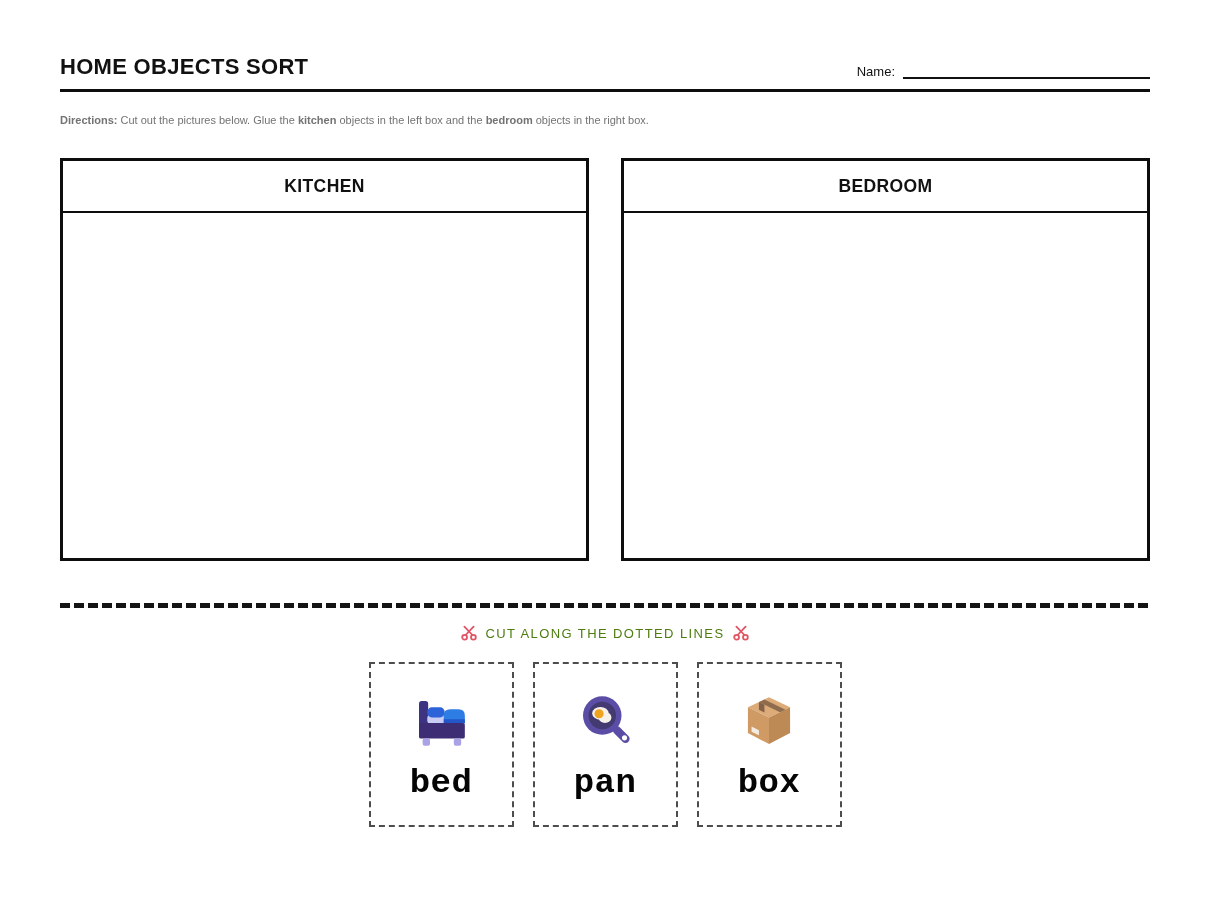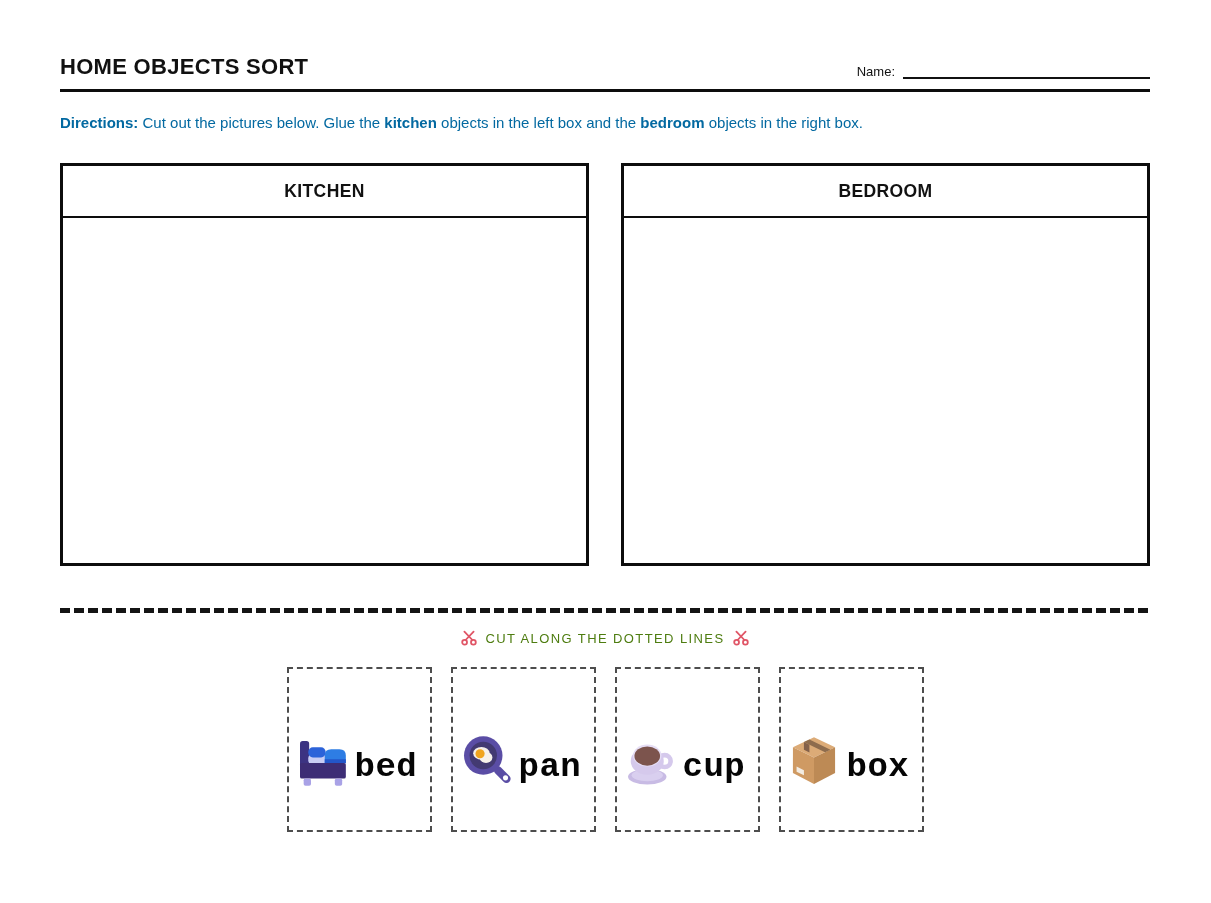--- a/index.html
+++ b/index.html
@@ -15,21 +15,21 @@
 
   
   .header-row { display: flex; justify-content: space-between; align-items: flex-end; }
   .title { font-size: 22px; font-weight: bold; letter-spacing: 0.3px; }
   .name-area { display: flex; align-items: flex-end; font-size: 13px; padding-bottom: 1px; }
   .name-label { margin-right: 8px; }
   .name-line { display: inline-block; width: 247px; border-bottom: 2px solid #111; height: 20px; }
   .header-rule { border: none; border-top: 3px solid #0d0d0d; margin-top: 9px; }
 
   
-  .directions { margin-top: 22px; font-size: 15px; color: #0369a1; }
+  .directions { margin-top: 22px; font-size: 11px; color: #737373; }
   .directions .b { font-weight: bold; }
 
   
   .boxes-row { display: flex; gap: 32px; margin-top: 32px; }
   .sort-box { flex: 1; height: 403px; border: 3px solid #0d0d0d; background: #fff; }
   .sort-box-header {
     height: 52px; border-bottom: 2px solid #0d0d0d;
     display: flex; align-items: center; justify-content: center;
     font-size: 17.5px; font-weight: bold; letter-spacing: 0.4px;
   }
@@ -45,21 +45,21 @@
     font-size: 13px; letter-spacing: 1.4px; color: #4d7c0f;
     display: flex; align-items: center; justify-content: center; gap: 9px;
   }
   .scissors { width: 16px; height: 16px; display: inline-block; }
 
   
   .cards-row { display: flex; justify-content: center; gap: 19px; margin-top: 21px; }
   .cut-card {
     width: 145px; height: 165px;
     border: 2px dashed #4d4d4d; background: #fff;
-    display: flex; align-items: center;
+    display: flex; flex-direction: column; align-items: center;
     padding-top: 25px;
   }
   .card-icon { width: 66px; height: 66px; }
   .card-label {
     margin-top: 9px;
     font-family: "Liberation Mono", "DejaVu Sans Mono", monospace;
     font-weight: bold; font-size: 34px; color: #050505; letter-spacing: 0.5px;
   }
 </style>
 </head>
@@ -138,31 +138,20 @@
         <circle cx="33" cy="29" r="21" fill="#5a4da5"></circle>
         <circle cx="33" cy="29" r="15" fill="#433a72"></circle>
         <ellipse cx="31" cy="26.5" rx="9" ry="7" fill="#f6f1ea"></ellipse>
         <ellipse cx="36" cy="31" rx="7" ry="6" fill="#f6f1ea"></ellipse>
         <circle cx="29.5" cy="27" r="5" fill="#f0a41e"></circle>
       </svg>
       <div class="card-label">pan</div>
     </div>
 
 
-    <div class="cut-card">
-      <svg class="card-icon" viewBox="0 0 72 72">
-        <ellipse cx="33" cy="52" rx="21" ry="8.5" fill="#c8bbe4"></ellipse>
-        <ellipse cx="33" cy="50.5" rx="17" ry="6.5" fill="#d9cfef"></ellipse>
-        <circle cx="52" cy="35" r="6.5" fill="none" stroke="#d5c9ec" stroke-width="5"></circle>
-        <ellipse cx="33" cy="35" rx="18" ry="15" fill="#d5c9ec"></ellipse>
-        <ellipse cx="33" cy="29" rx="15.5" ry="12" fill="#e6def5"></ellipse>
-        <ellipse cx="33" cy="29.5" rx="14" ry="10.5" fill="#7c544d"></ellipse>
-      </svg>
-      <div class="card-label">cup</div>
-    </div>
 
 
     <div class="cut-card">
       <svg class="card-icon" viewBox="0 0 72 72">
         <polygon points="36,9 59,20 36,31 13,20" fill="#dcab77"></polygon>
         <polygon points="13,20 36,31 36,60 13,48" fill="#cf9a63"></polygon>
         <polygon points="59,20 36,31 36,60 59,48" fill="#bd8a55"></polygon>
         <polygon points="31,11.5 54,22.5 48,25.3 25,14.3" fill="#8e6c4d"></polygon>
         <polygon points="25,14.3 31,17.2 31,25.5 25,22.5" fill="#84614a"></polygon>
         <polygon points="17,41 25,45 25,50.5 17,46.5" fill="#f3ece2"></polygon>

